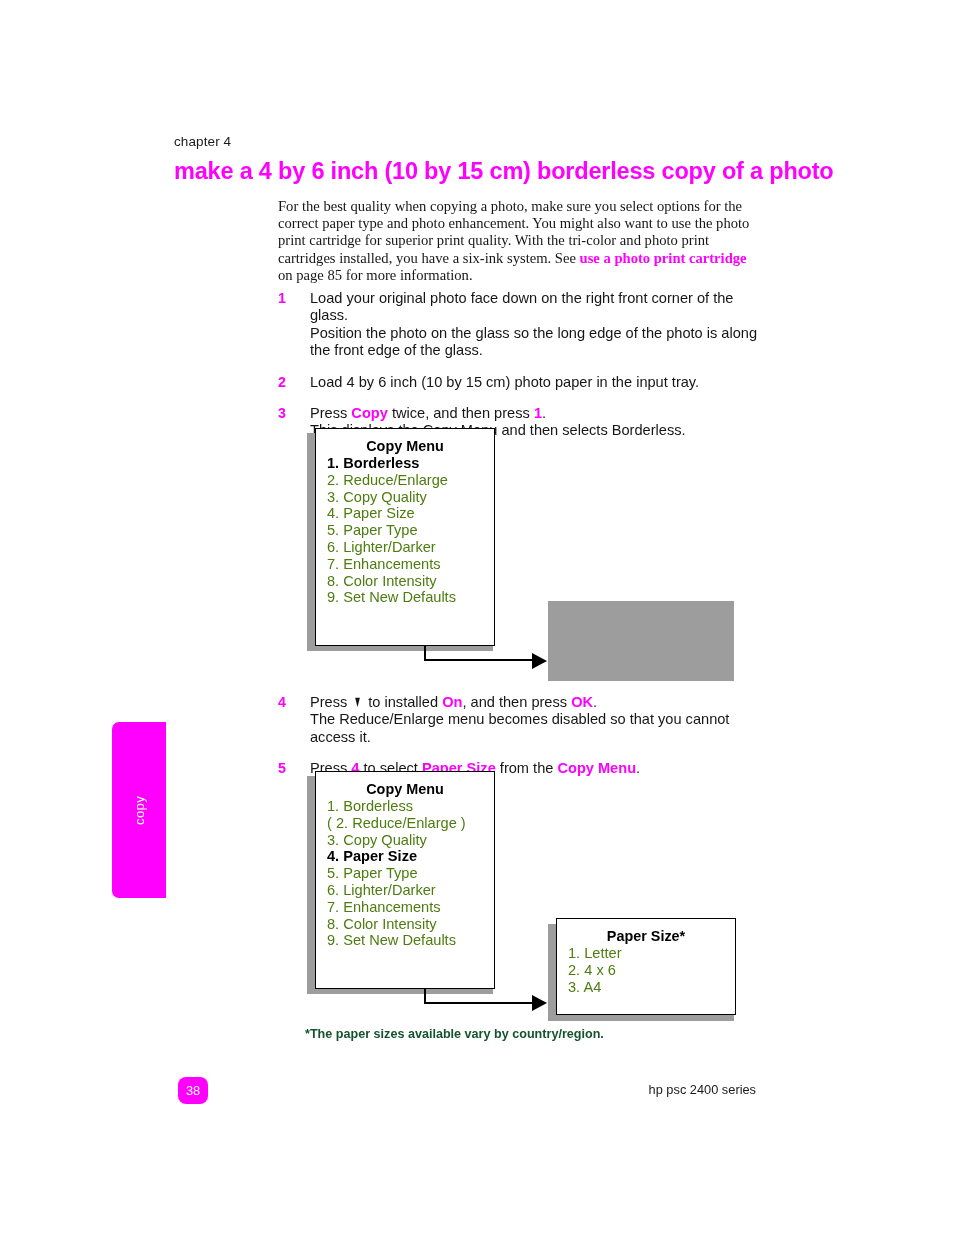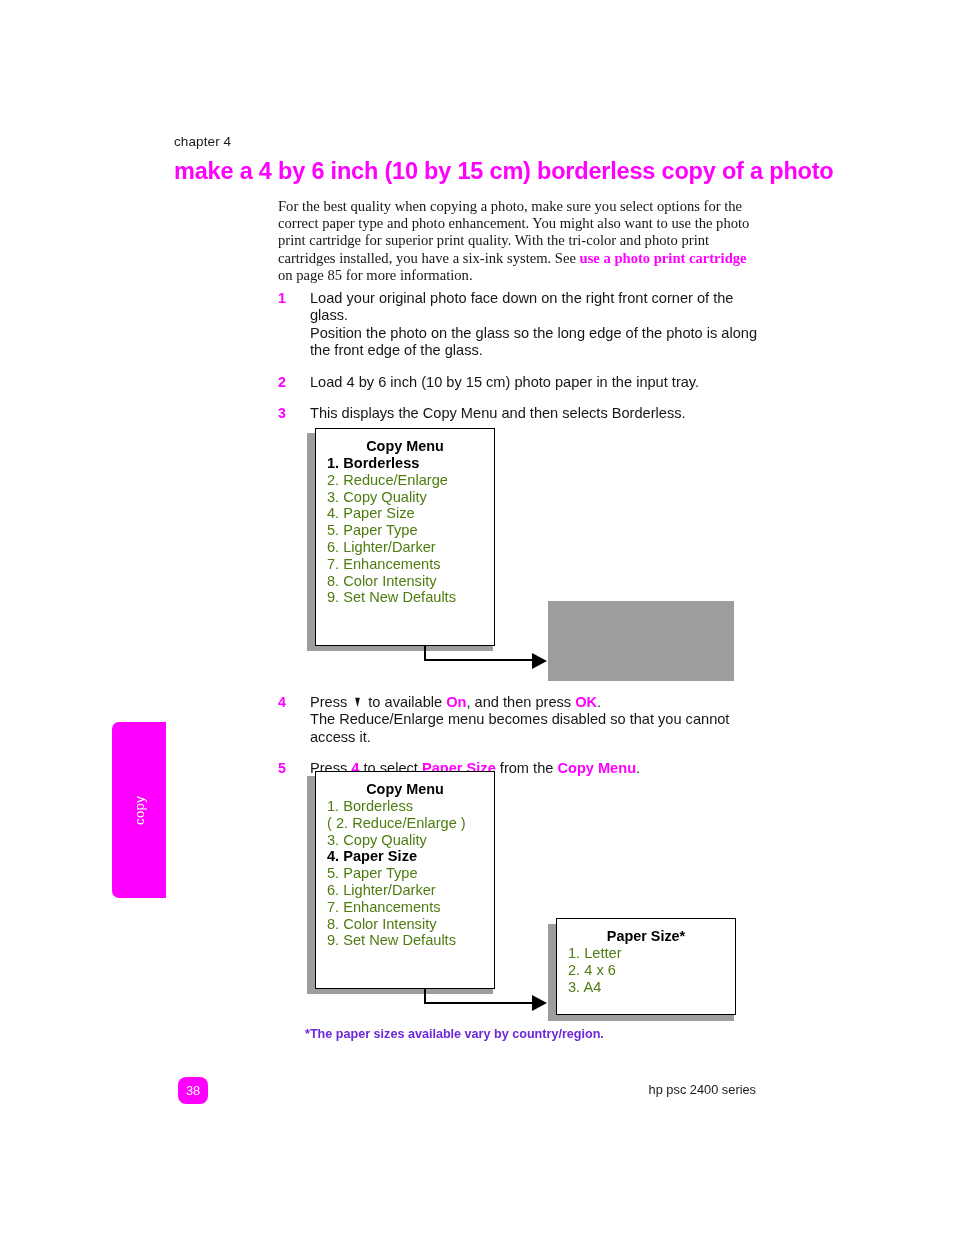--- a/index.html
+++ b/index.html
@@ -141,21 +141,21 @@
     z-index: 4;
   }
 
   
   .footnote {
     position: absolute;
     left: 305px;
     top: 1027px;
     font-size: 12.6px;
     font-weight: bold;
-    color: #6d28d9;
+    color: #14532d;
   }
 
   
   .side-tab {
     position: absolute;
     left: 112px;
     top: 722px;
     width: 54px;
     height: 176px;
     background: #ff00ff;
@@ -223,20 +223,21 @@
     <div class="step" style="margin-top:14px;">
       <div class="step-num">2</div>
       <div class="step-body">
         <span class="sub-line">Load 4 by 6 inch (10 by 15 cm) photo paper in the input tray.</span>
       </div>
     </div>
 
     <div class="step" style="margin-top:14px;">
       <div class="step-num">3</div>
       <div class="step-body">
+        <span class="sub-line"><span>Press </span><span class="magenta">Copy</span><span> twice, and then press </span><span class="magenta">1</span><span>.</span></span>
         <span class="sub-line">This displays the Copy Menu and then selects Borderless.</span>
       </div>
     </div>
 
   </div>
 
   <div class="menu-shadow" style="left:307px; top:433px; width:186px; height:218px;"></div>
   <div class="menu-box" style="left:315px; top:428px; width:180px; height:218px;">
     <div class="menu-title">Copy Menu</div>
     <ul class="menu-list">
@@ -256,21 +257,21 @@
   <div class="conn" style="left:424px; top:659px; width:110px; height:1.8px;"></div>
   <div class="arrow-head" style="left:532px; top:653px;"></div>
 
   <div class="menu-shadow" style="left:548px; top:601px; width:186px; height:80px;"></div>
 
   <div class="steps2">
 
     <div class="step">
       <div class="step-num">4</div>
       <div class="step-body">
-        <span class="sub-line"><span>Press </span><span class="dn-arrow">▼</span><span> to available </span><span class="magenta">On</span><span>, and then press </span><span class="magenta">OK</span><span>.</span></span>
+        <span class="sub-line"><span>Press </span><span class="dn-arrow">▼</span><span> to installed </span><span class="magenta">On</span><span>, and then press </span><span class="magenta">OK</span><span>.</span></span>
         <span class="sub-line">The Reduce/Enlarge menu becomes disabled so that you cannot access it.</span>
       </div>
     </div>
 
     <div class="step" style="margin-top:14px;">
       <div class="step-num">5</div>
       <div class="step-body">
         <span class="sub-line"><span>Press </span><span class="magenta">4</span><span> to select </span><span class="magenta">Paper Size</span><span> from the </span><span class="magenta">Copy Menu</span><span>.</span></span>
       </div>
     </div>

